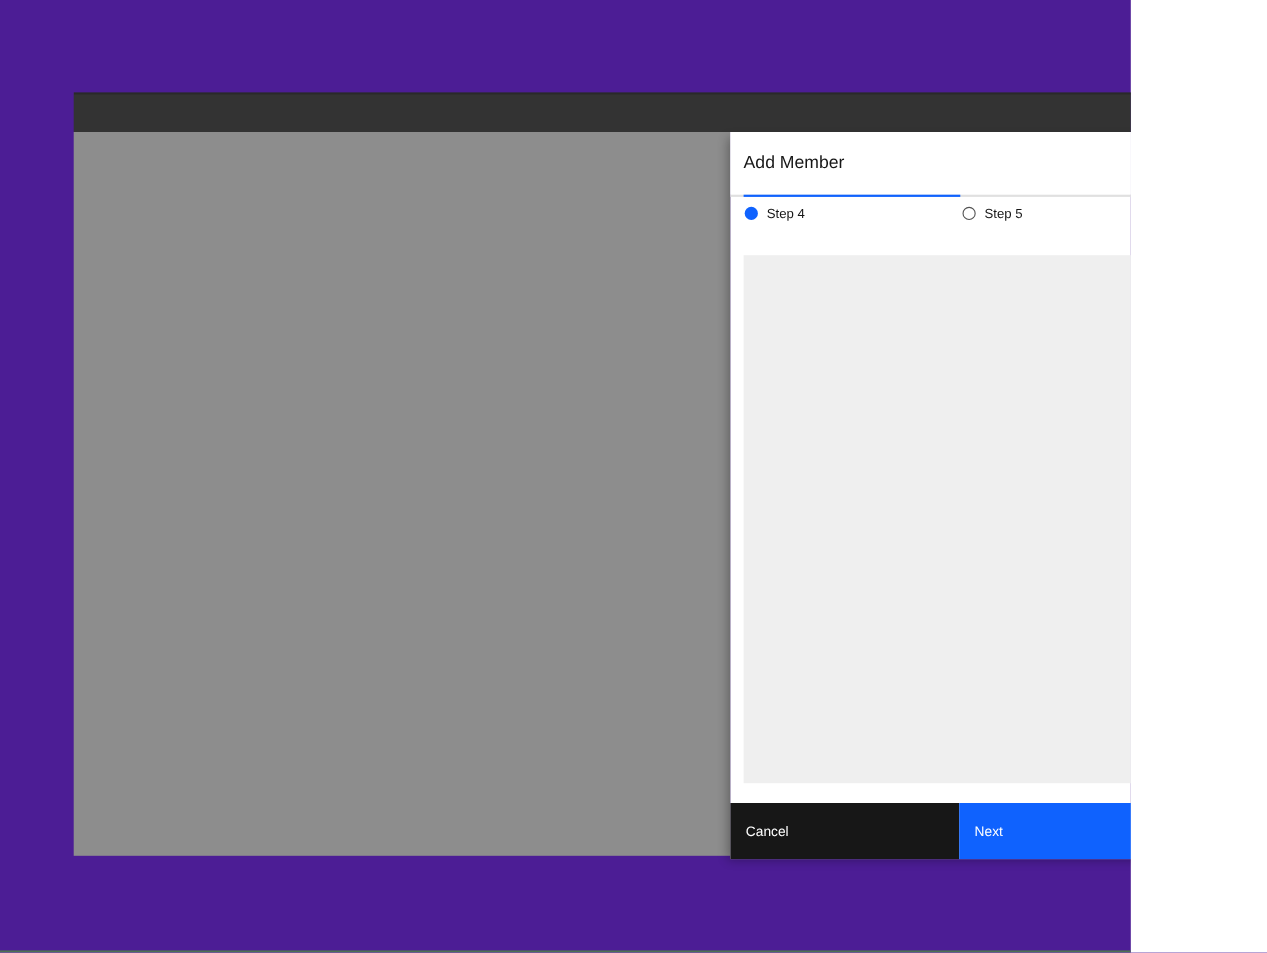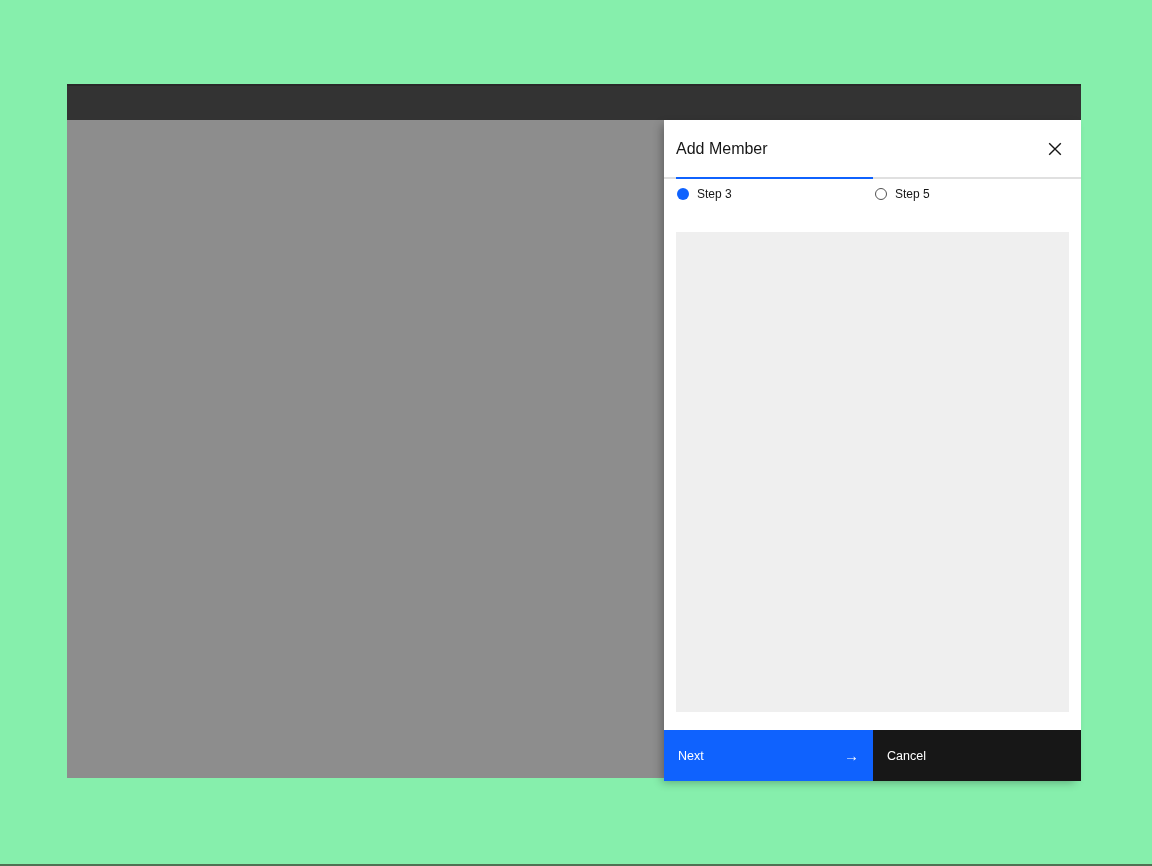--- a/index.html
+++ b/index.html
@@ -1,21 +1,21 @@
 <!DOCTYPE html>
 <html style="--color-accent: #0f62fe; --color-top_bar: #333333; --color-canvas: #8d8d8d; --color-placeholder: #efefef; --color-progress_track: #e0e0e0; --color-cancel_button: #171717; --color-bottom_edge: #4e7253; --color-text: #161616;"><head>
 <meta charset="utf-8">
 <style>
   html,body{margin:0;padding:0;}
   body{
     width:1152px;height:866px;background:#ffffff;
     font-family:"Liberation Sans","DejaVu Sans",sans-serif;
     color:#161616;overflow:hidden;
   }
-  .stage{position:relative;width:1152px;height:866px;background:#86efac;overflow:hidden;}
+  .stage{position:relative;width:1028px;height:866px;background:#4c1d95;overflow:hidden;}
 
   
   .top-bar{
     position:absolute;left:67px;top:84px;width:1014px;height:36px;
     background:var(--color-top_bar,#333333);
     box-shadow:inset 0 2px 0 rgba(0,0,0,0.18);
   }
 
   
   .canvas{
@@ -109,37 +109,37 @@
       </button>
     </div>
 
     <div class="progress-track">
       <div class="progress-fill"></div>
     </div>
 
     <div class="steps-row">
       <div class="step">
         <span class="dot filled"></span>
-        <span class="step-label">Step 3</span>
+        <span class="step-label">Step 4</span>
       </div>
       <div class="step">
         <span class="dot hollow"></span>
         <span class="step-label">Step 5</span>
       </div>
     </div>
 
     <div class="placeholder"></div>
 
     <div class="panel-footer">
+      <button class="btn cancel">
+        <span>Cancel</span>
+      </button>
       <button class="btn next">
         <span>Next</span>
         <span class="arrow">→</span>
-      </button>
-      <button class="btn cancel">
-        <span>Cancel</span>
       </button>
     </div>
 
   </aside>
 
   <div class="bottom-edge"></div>
 
 </div>
 
 </body></html>

